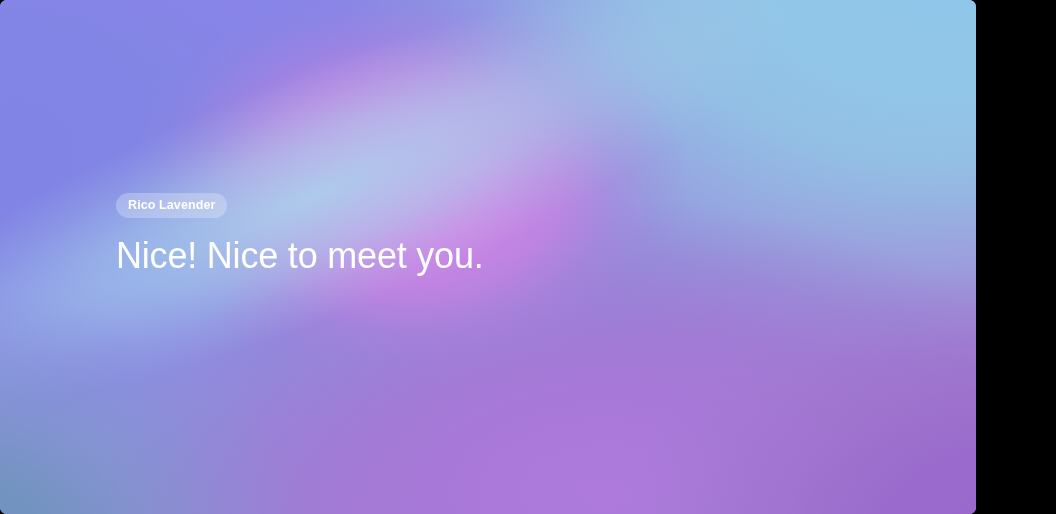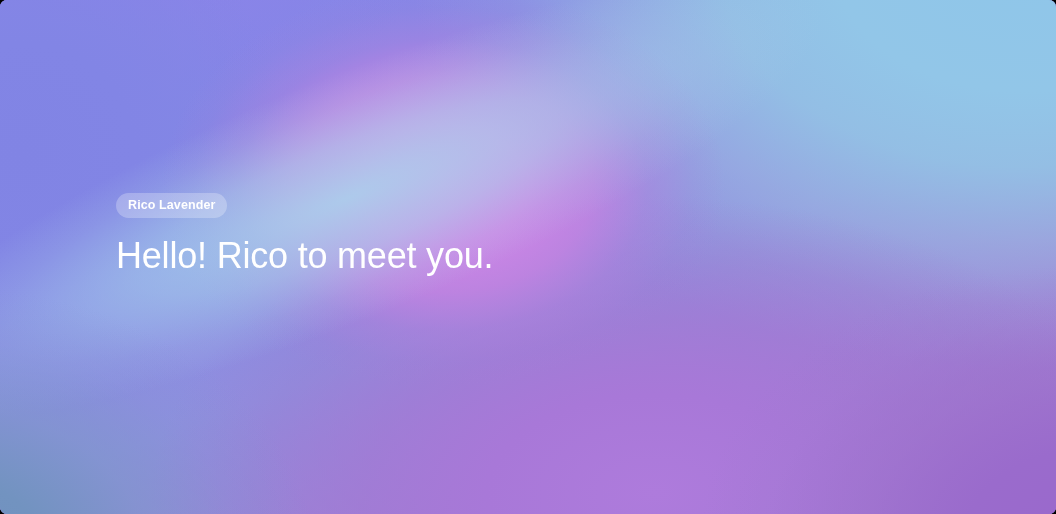--- a/index.html
+++ b/index.html
@@ -10,21 +10,21 @@
   body {
     width: 1056px;
     height: 514px;
     overflow: hidden;
     font-family: "Liberation Sans", sans-serif;
     -webkit-font-smoothing: antialiased;
   }
 
   .canvas {
     position: relative;
-    width: 1056px;
+    width: 976px;
     height: 514px;
     border-radius: 7px;
     overflow: hidden;
     isolation: isolate;
     background: #8886E6;
   }
 
   
   .mesh {
     position: absolute;
@@ -178,17 +178,17 @@
   <div class="mesh mesh-orchid"></div>
   <div class="mesh mesh-pink"></div>
   <div class="mesh mesh-streak"></div>
   <div class="mesh mesh-purple-br"></div>
   <div class="mesh mesh-blue-bl"></div>
 
   <div class="content">
     <div class="badge">Rico Lavender</div>
 
     <div class="headline">
-      <span class="line">Hello! Rico to meet you.</span>
+      <span class="line">Nice! Nice to meet you.</span>
     </div>
   </div>
 
 </div>
 
 </body></html>

